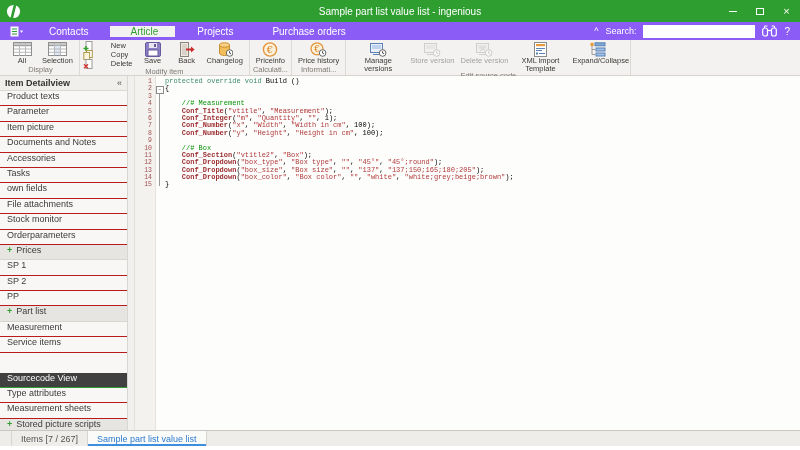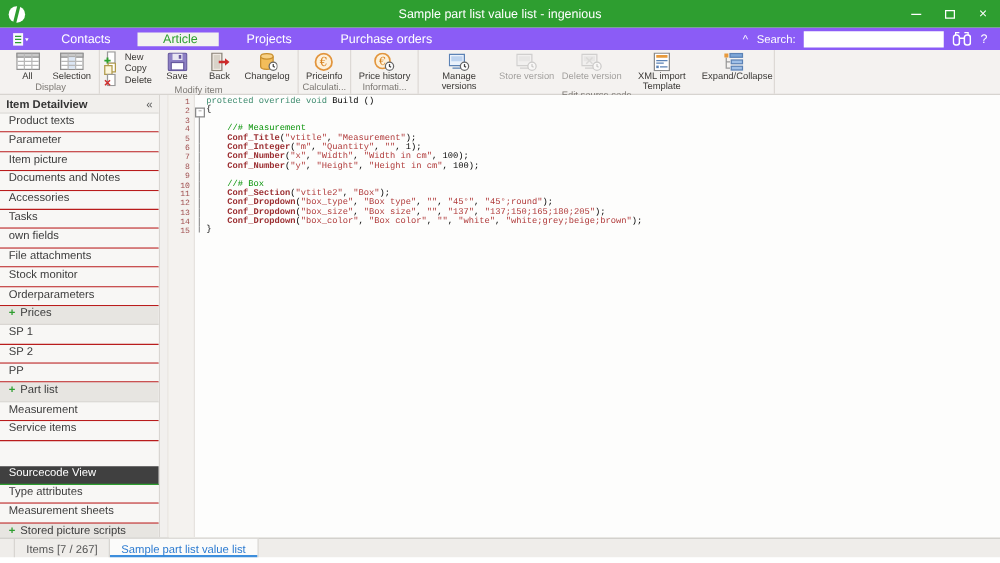--- a/index.html
+++ b/index.html
@@ -32,21 +32,21 @@
   
   .ribbon { height:36px; background:#f4f2f0; border-bottom:1px solid #d7d4d0; display:flex; align-items:stretch; padding-left:2px; flex:0 0 auto; }
   .rgroup { display:flex; flex-direction:column; border-right:1px solid #ddd9d5; padding:1px 3px 0 3px; }
   .rgroup-content { flex:1; display:flex; align-items:flex-start; }
   .rgroup-label { font-size:7.5px; color:#7d7974; text-align:center; height:9px; line-height:8px; white-space:nowrap; }
   .rbtn-large { display:flex; flex-direction:column; align-items:center; min-width:34px; padding:0 3px; font-size:7.5px; line-height:7.5px; color:#3b3936; text-align:center; }
   .rbtn-large .ricon { height:16px; display:flex; align-items:center; }
   .rbtn-large .rlabel { white-space:pre-line; max-width:52px; }
   .rbtn-large.disabled { opacity:.45; }
   .rstack { display:flex; flex-direction:column; justify-content:space-between; height:27px; margin-right:3px; }
-  .rbtn-small { display:flex; align-items:center; gap:7px; font-size:7.5px; color:#3b3936; height:9px; }
+  .rbtn-small { display:flex; align-items:center; gap:18px; font-size:7.5px; color:#3b3936; height:9px; }
   .ricon-s { display:flex; align-items:center; }
 
   
   .main { flex:1; display:flex; overflow:hidden; background:#fdfdfc; }
   .sidebar { width:128px; flex:0 0 auto; background:#f8f7f5; border-right:1px solid #d9d6d2; display:flex; flex-direction:column; overflow:hidden; }
   .sb-header { height:15px; flex:0 0 auto; background:#f1efec; border-bottom:1px solid #dcd9d5; display:flex; align-items:center; justify-content:space-between; padding:0 5px; }
   .sb-title { font-size:9px; font-weight:bold; color:#333; }
   .sb-collapse { font-size:9px; color:#555; }
   .snav { height:15.4px; display:flex; align-items:flex-start; padding-left:7px; font-size:9px; color:#3b3b3b; border-bottom:1px solid #b91c1c; background:#f8f7f5; white-space:nowrap; overflow:hidden; }
   .snav.group { background:#e7e5e1; border-bottom-color:#d9d6d2; }

